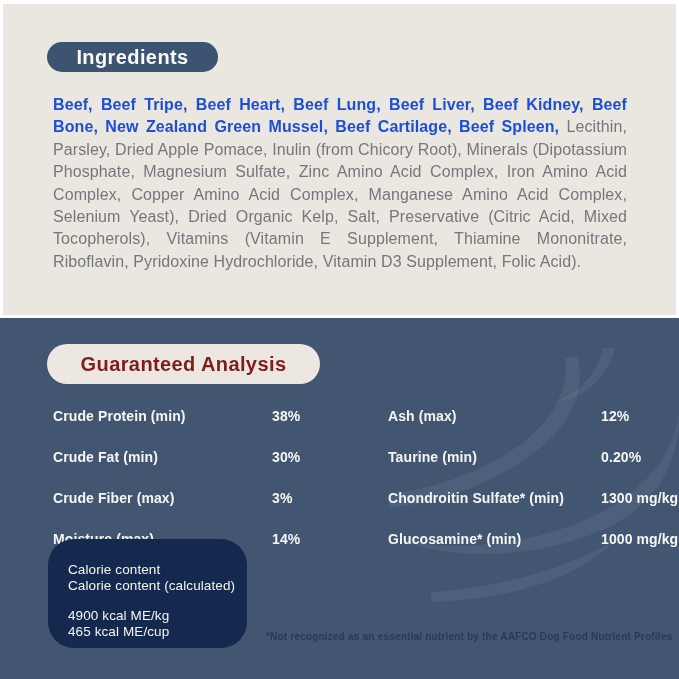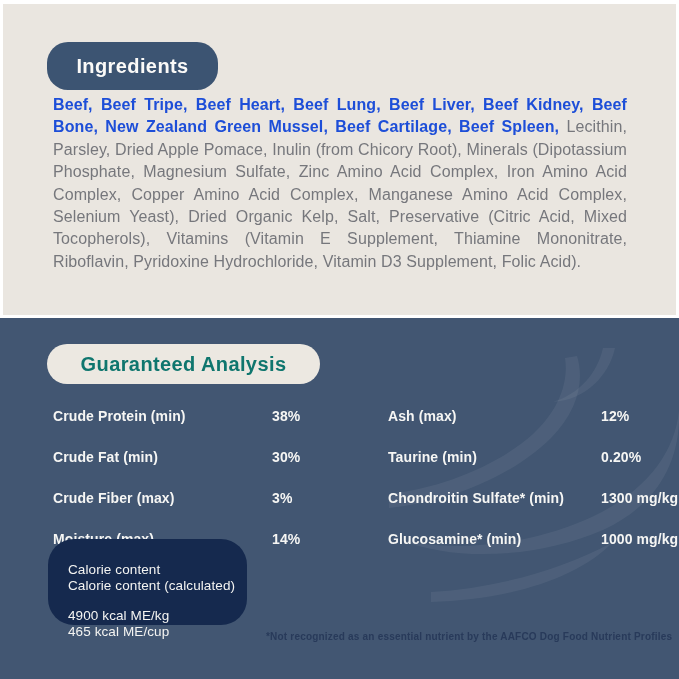--- a/index.html
+++ b/index.html
@@ -11,21 +11,21 @@
   
   .ingredients-panel {
     position: absolute; top: 4px; left: 3px; right: 3px; height: 311px;
     background: #EAE6E0;
   }
   .pill {
     display: flex; align-items: center; justify-content: center;
     position: absolute;
   }
   .pill-navy {
-    left: 44px; top: 38px; width: 171px; height: 48px;
+    left: 44px; top: 38px; width: 171px; height: 30px;
     background: #3C5472; border-radius: 21px;
     color: #FBFAF8; font-size: 20px; font-weight: 700; letter-spacing: 0.4px;
   }
   .ingredients-text {
     position: absolute; left: 50px; top: 90px; width: 574px;
     text-align: justify;
     font-size: 16px; line-height: 22.4px; letter-spacing: 0.1px;
   }
   .ing-bold { color: #1d4ed8; font-weight: 700; }
   .ing-regular { color: #76777C; font-weight: 400; }
@@ -35,33 +35,33 @@
     position: absolute; top: 318px; left: 0; right: 0; bottom: 0;
     background: #425672; overflow: hidden;
   }
   .wave {
     position: absolute; right: 0; top: 30px; width: 290px; height: 270px;
     pointer-events: none;
   }
   .pill-cream {
     left: 47px; top: 26px; width: 273px; height: 40px;
     background: #ECE8E1; border-radius: 20px;
-    color: #0f766e; font-size: 20px; font-weight: 700; letter-spacing: 0.4px;
+    color: #7f1d1d; font-size: 20px; font-weight: 700; letter-spacing: 0.4px;
   }
   .analysis-grid {
     position: absolute; left: 53px; top: 90px; width: 590px;
     display: grid;
     grid-template-columns: 204px 101px 198px 1fr;
     grid-auto-rows: 26px;
     color: #F6F6F4; font-size: 14px; font-weight: 700; letter-spacing: 0.1px; gap: 15px;
   }
   .analysis-grid > div { white-space: nowrap; }
 
   .calorie-box {
-    position: absolute; left: 48px; top: 221px; width: 199px; height: 86px;
+    position: absolute; left: 48px; top: 221px; width: 199px; height: 109px;
     background: #15294E; border-radius: 26px;
     color: #F4F4F2; padding: 23px 0 0 20px;
     font-size: 13.5px; line-height: 15.5px; font-weight: 400; letter-spacing: 0.1px;
   }
   .calorie-box .cal-group-2 { margin-top: 15px; }
 
   .footnote {
     position: absolute; left: 266px; top: 313px;
     color: #283A5A; font-size: 10px; font-weight: 600; letter-spacing: 0.2px;
     white-space: nowrap;

